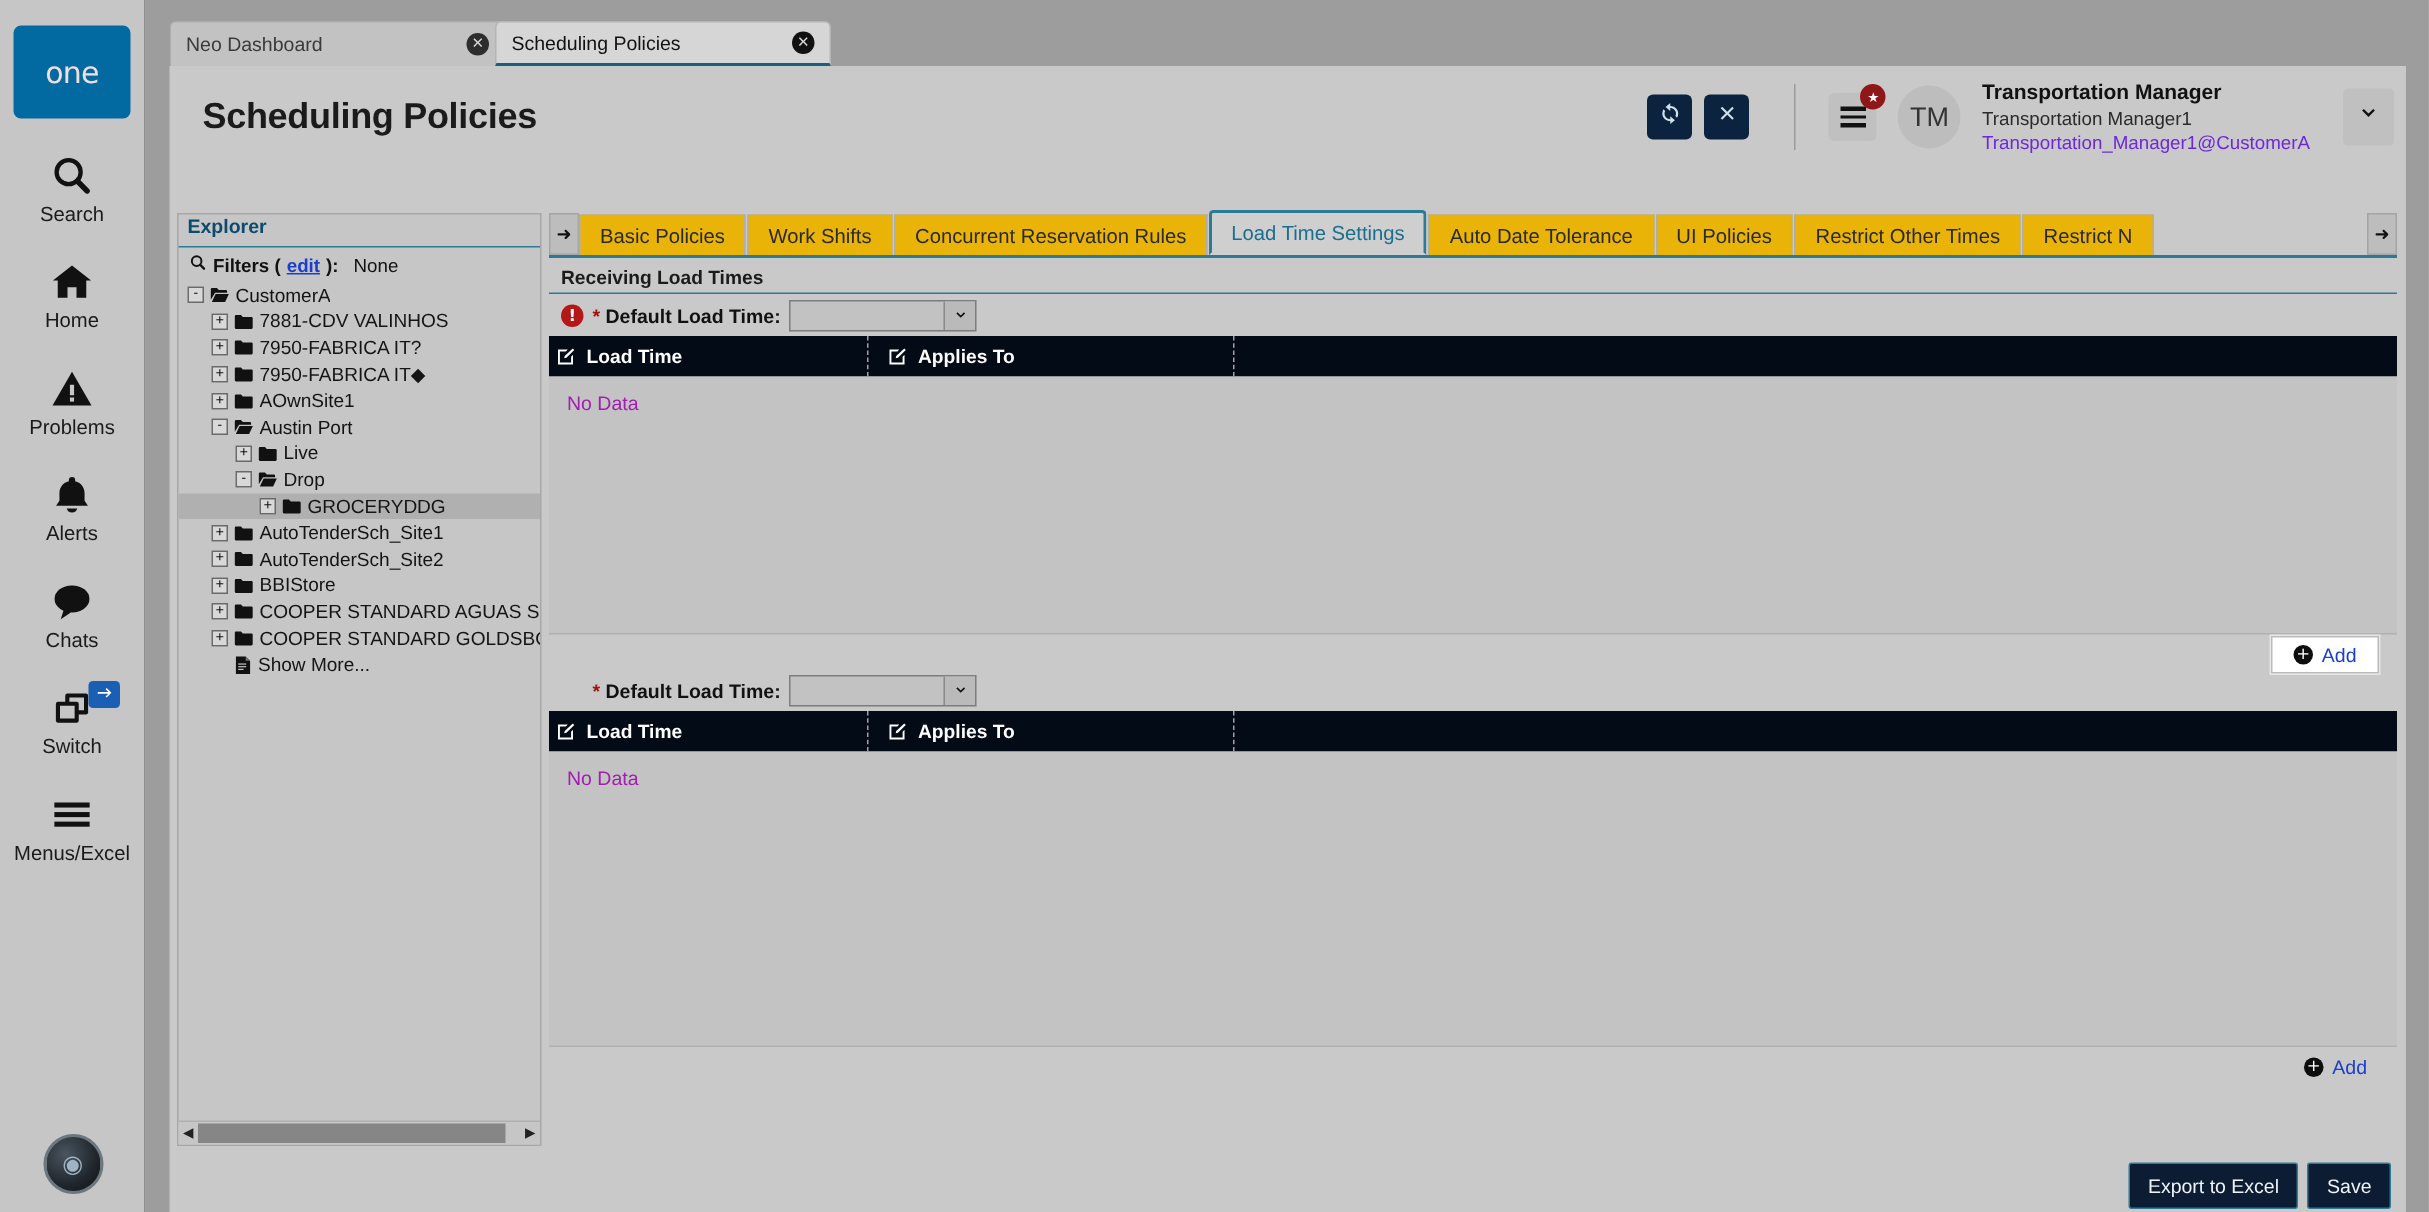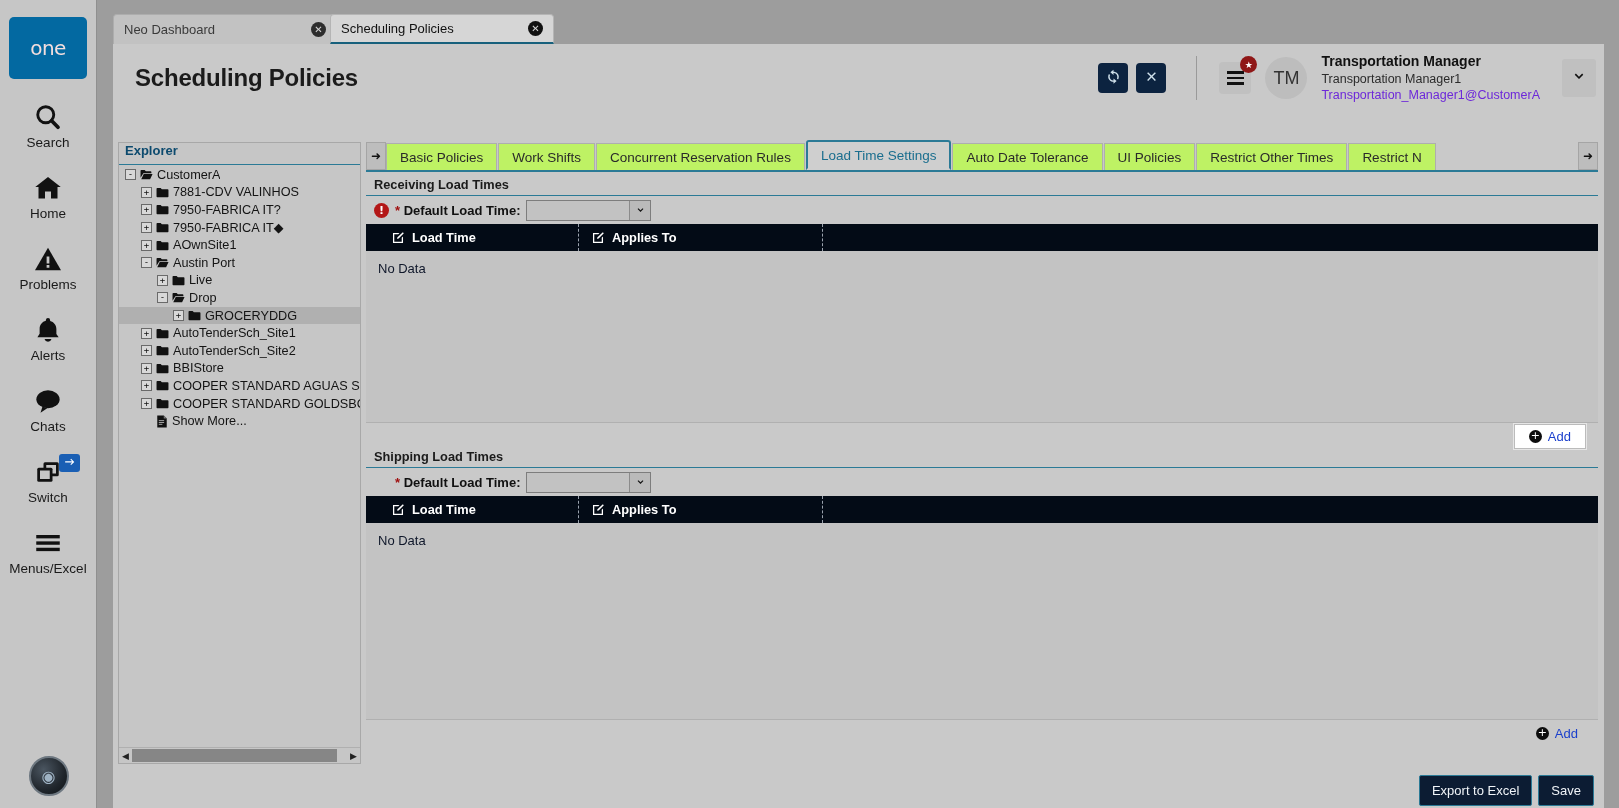--- a/index.html
+++ b/index.html
@@ -180,21 +180,21 @@
     position:absolute; left:0; top:0; right:0; height:30px;
     display:flex; align-items:flex-end;
     border-bottom:2px solid #2b7a96;
   }
   .scroll-arrow {
     width:20px; height:28px; background:#bdbdbd; border:1px solid #a5a5a5;
     display:flex; align-items:center; justify-content:center;
     font-size:12px; color:#111; cursor:pointer; flex:none;
   }
   .ptab {
-    height:27px; padding:0 13px; background:#bef264;
+    height:27px; padding:0 13px; background:#eab308;
     border:1px solid #aeaeae; border-bottom:none;
     display:flex; align-items:center; font-size:13.5px; color:#2a2a2a;
     white-space:nowrap; cursor:pointer; margin-right:1px; flex:none;
   }
   .ptab.active {
     background:#cfcfcf; color:#1a6e8e; font-weight:normal;
     border:2px solid #2b7a96; border-bottom:2px solid #cfcfcf;
     height:30px; position:relative; z-index:2;
     border-radius:3px 3px 0 0;
   }
@@ -231,28 +231,28 @@
 
   .grid { width:100%; }
   .grid-head {
     background:#030b16; height:27px; display:flex; align-items:center;
     color:#fff; font-size:12.8px; font-weight:bold;
   }
   .gh-cell {
     display:flex; align-items:center; gap:7px; height:27px;
     padding-left:12px; border-left:1px dashed #9aa2ad;
   }
-  .gh-cell:first-child { border-left:none; padding-left:25px;text-align:center; }
+  .gh-cell:first-child { border-left:none; padding-left:4px;text-align:center; }
   .gh-cell.c1 { width:212px; }
   .gh-cell.c2 { width:244px; }
   .gh-cell.c3 { flex:1; }
   .pencil { display:inline-flex; }
   .grid-body { background:#c3c3c3; }
   .nodata {
-    font-size:13px; color:#0f172a; padding:10px 0 0 12px;
+    font-size:13px; color:#a21caf; padding:10px 0 0 12px;
   }
   .addbar {
     height:27px; border-top:1px solid #b0b0b0;
     display:flex; align-items:center; justify-content:flex-end;
     padding-right:12px;
   }
   .add-btn {
     display:flex; align-items:center; gap:6px;
     font-size:13px; color:#1a3fcc; cursor:pointer; padding:4px 8px;
   }
@@ -441,20 +441,32 @@
         </span>
       </div>
     </div>
   </div>
 
   <div id="bodypane">
 
     <div id="explorer">
       <div id="explorer-hdr">Explorer</div>
 
+      <div id="filters-row">
+        <span>
+          <svg width="12" height="12" viewBox="0 0 24 24">
+              <circle cx="10.2" cy="10.2" r="6.4" fill="none" stroke="#111" stroke-width="2.6"></circle>
+              <line x1="14.9" y1="15" x2="20" y2="20.2" stroke="#111" stroke-width="3.2" stroke-linecap="round"></line>
+            </svg>
+        </span>
+        <span class="fx">Filters (</span>
+          <a href="#">edit</a>
+          <span class="fx">):</span>
+        <span class="fnone">None</span>
+      </div>
 
       <div id="tree">
           <div class="tnode" style="padding-left: 6px;">
             <span class="exp">-</span>
             <span class="fold">
               <svg width="13" height="11" viewBox="0 0 24 20">
                 <path d="M1 3.2A1.4 1.4 0 0 1 2.4 1.8h6.2l2.2 2.4h8.8A1.4 1.4 0 0 1 21 5.6v2H6.2L1 16.2z" fill="#111"></path>
                 <path d="M6.9 9.1h16.3l-4.6 9.7H2.3z" fill="#111"></path>
               </svg>
             </span>
@@ -686,21 +698,20 @@
             <div class="addbar">
               <span class="add-btn focused">
                 <span class="plus">+</span>
                 <span>Add</span>
               </span>
             </div>
           </div>
         </div>
 
         <div id="ship-section">
-          <div class="section-title">Shipping Load Times</div>
 
           <div class="default-row">
             <span class="err-spacer"></span>
             <span class="fld-label"><span class="req">*</span>&nbsp;<span>Default Load Time:</span></span>
             <span class="sel-box">
               <span class="sv"></span>
               <span class="sc">
                 <svg width="11" height="11" viewBox="0 0 24 24">
                     <path d="M5.6 8.6 12 15l6.4-6.4-1.7-1.7L12 11.6 7.3 6.9z" fill="#111"></path>
                   </svg>

